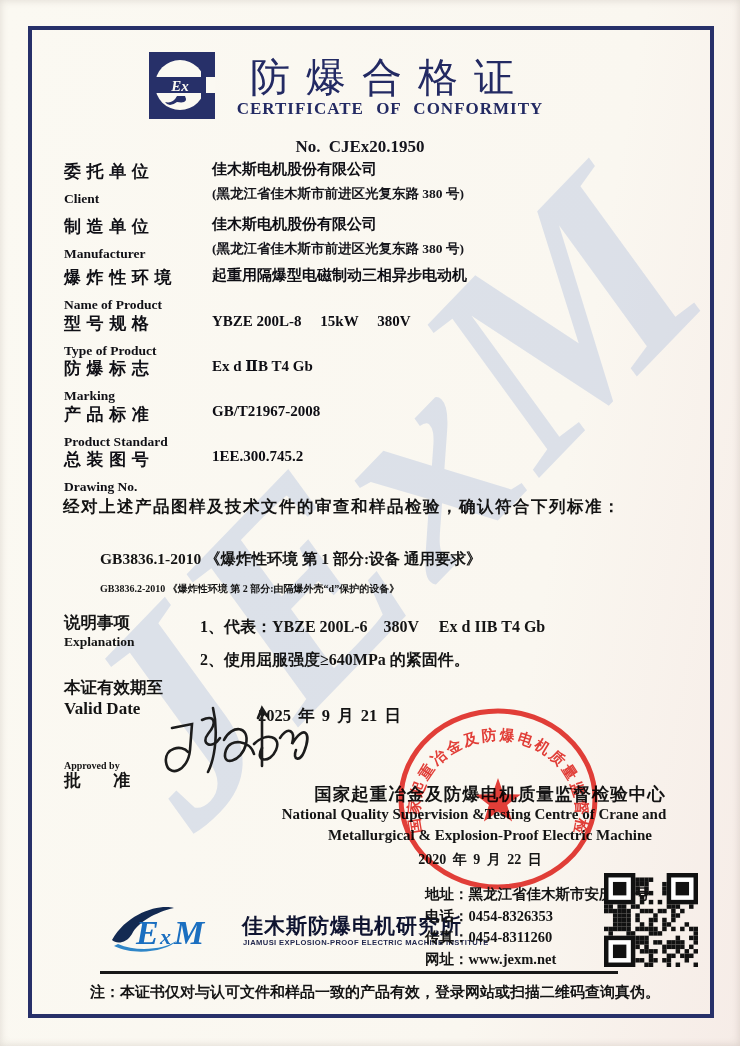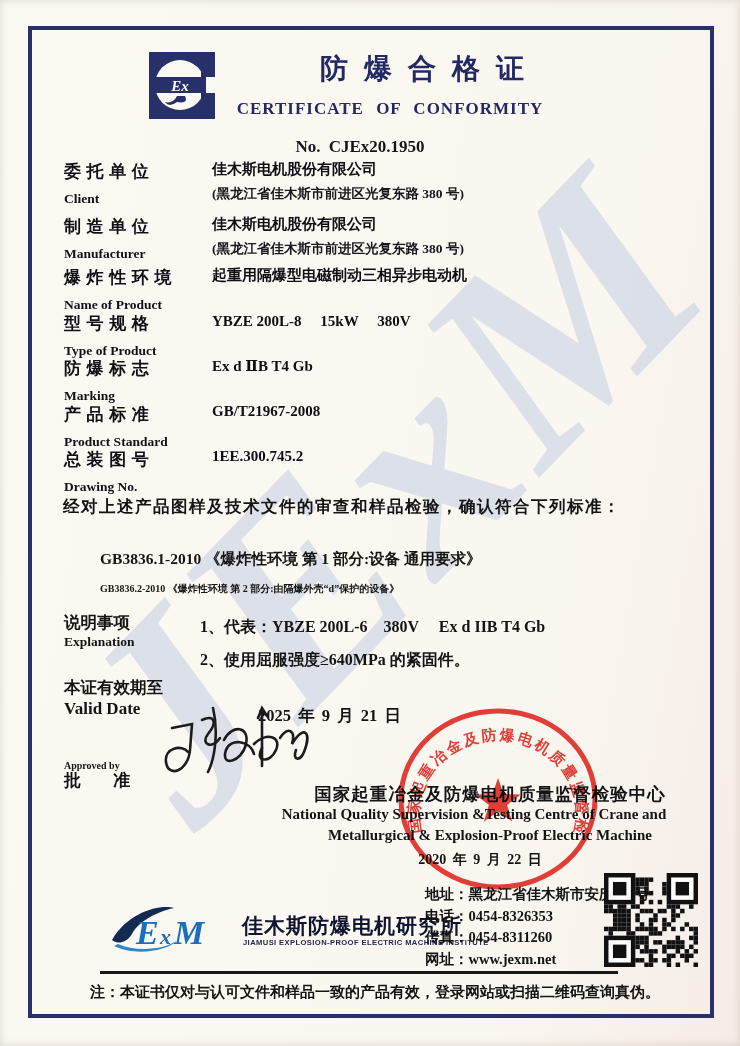--- a/index.html
+++ b/index.html
@@ -13,22 +13,22 @@
   .frame{position:absolute;left:28px;top:26px;right:26px;bottom:28px;border:4px solid #273069;pointer-events:none;}
   
   .watermark{
     position:absolute;left:-40px;top:330px;width:860px;text-align:center;
     font-size:285px;font-weight:bold;font-style:italic;letter-spacing:8px;
     color:#bfcbe2;opacity:.5;transform:rotate(-46deg);transform-origin:50% 50%;
     font-family:"Liberation Serif",serif;white-space:nowrap;pointer-events:none;
   }
   
   .ex-logo{position:absolute;left:149px;top:52px;width:66px;height:67px;}
-  .title{position:absolute;left:240px;top:50px;width:300px;text-align:right;
-    font-size:28px;font-weight:bold;color:#232a63;letter-spacing:16px;white-space:nowrap;}
+  .title{position:absolute;left:240px;top:50px;width:300px;text-align:center;
+    font-size:40px;font-weight:normal;color:#232a63;letter-spacing:16px;white-space:nowrap;}
   .subtitle{position:absolute;left:190px;top:99px;width:400px;text-align:center;
     font-size:17px;font-weight:bold;color:#232a63;letter-spacing:1px;word-spacing:7px;white-space:nowrap;}
   .cert-no{position:absolute;left:160px;top:121px;width:400px;text-align:center;
     font-size:17px;font-weight:bold;color:#15151d;word-spacing:4px;margin-top:16px;}
   
   .row{position:absolute;left:64px;width:620px;}
   .lbl-zh{font-size:17px;font-weight:bold;letter-spacing:.33em;white-space:nowrap;color:#101016;}
   .lbl-en{font-size:13.5px;font-weight:bold;margin-top:8px;color:#101016;}
   .row .val{position:absolute;left:148px;top:0;font-size:15px;font-weight:bold;white-space:nowrap;color:#0e0e14;}
   .row .sub{position:absolute;left:148px;top:25px;font-size:13.5px;font-weight:bold;white-space:nowrap;color:#16161c;}

